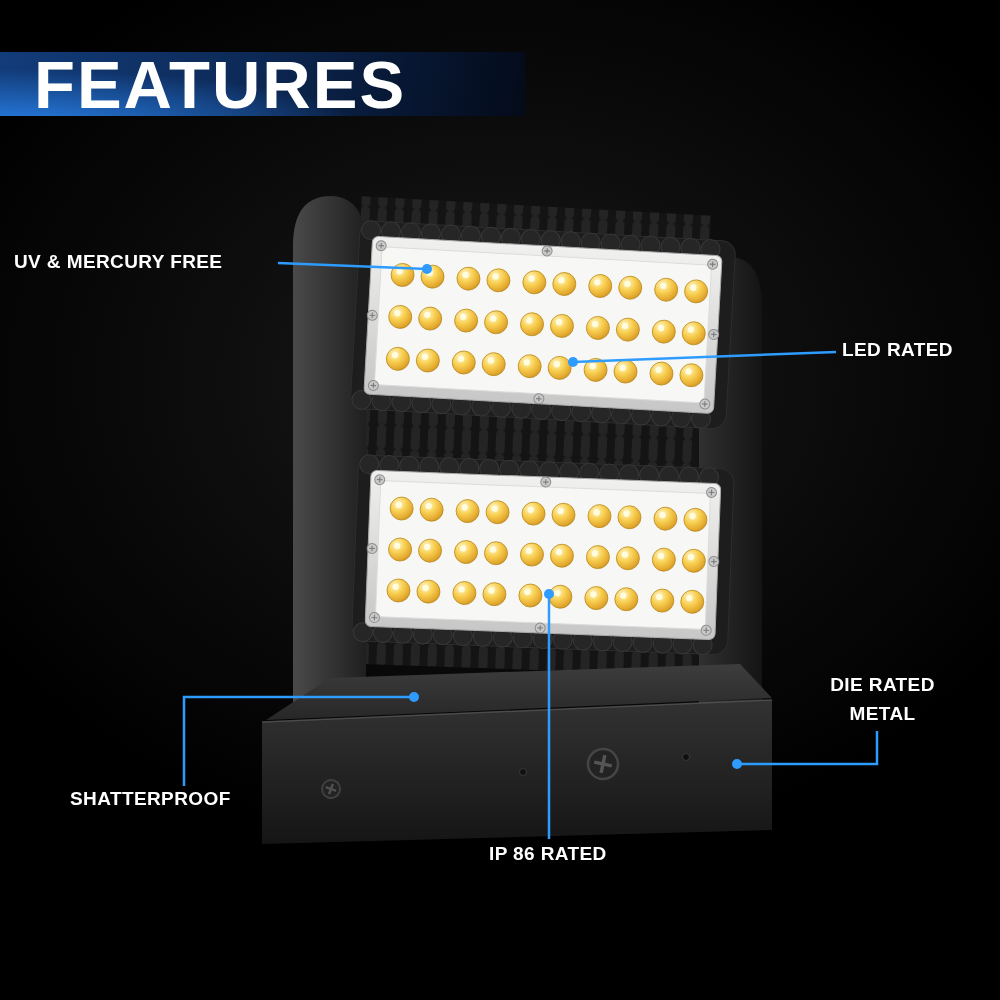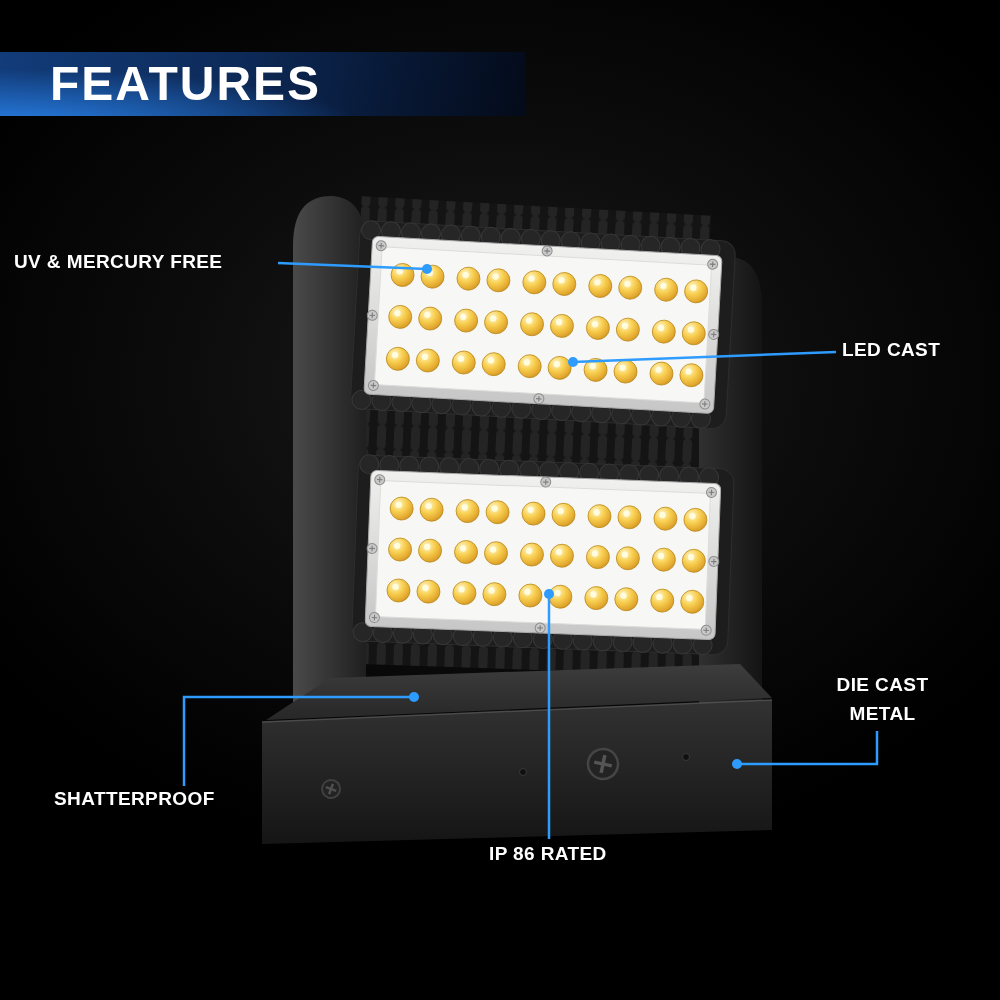--- a/index.html
+++ b/index.html
@@ -9,21 +9,21 @@
     font-family:"Liberation Sans", sans-serif;
   }
   .banner{
     position:absolute;left:0;top:52px;width:525px;height:64px;
     display:flex;align-items:center;padding-left:34px;box-sizing:border-box;
     background:
       radial-gradient(140% 190% at 2% 118%, rgba(41,132,238,.95) 0%, rgba(41,132,238,0) 48%),
       linear-gradient(100deg, #123c7a 0%, #0d2a58 45%, #071631 78%, #040b1a 100%);
   }
   .banner h1{
-    margin:16px;color:#fff;font-size:48px;font-weight:bold;letter-spacing:2px;line-height:1;
+    margin:0;color:#fff;font-size:67px;font-weight:bold;letter-spacing:2px;line-height:1;
   }
   .product-svg{position:absolute;left:0;top:0;width:1000px;height:1000px;}
   .callout-label{
     position:absolute;color:#ffffff;font-weight:bold;font-size:19px;letter-spacing:.4px;white-space:nowrap;
   }
   .callout-label.multiline{white-space:normal;text-align:center;line-height:1.5;}
 </style>
 </head>
 <body>
 
@@ -383,18 +383,18 @@
         <circle cx="414" cy="697" r="5" fill="#2E9BFF" stroke="none"></circle>
       </g>
       <g>
         <line x1="549" y1="594" x2="549" y2="839"></line>
         <circle cx="549" cy="594" r="5" fill="#2E9BFF" stroke="none"></circle>
       </g>
     </g>
   </svg>
 
   <div class="callout-label" style="left:14px;top:251px;">UV &amp; MERCURY FREE</div>
-  <div class="callout-label" style="left:842px;top:339px;">LED CAST</div>
-  <div class="callout-label multiline" style="left:810px;top:671px;width:145px;">DIE CAST METAL</div>
-  <div class="callout-label" style="left:54px;top:788px;">SHATTERPROOF</div>
+  <div class="callout-label" style="left:842px;top:339px;">LED RATED</div>
+  <div class="callout-label multiline" style="left:810px;top:671px;width:145px;">DIE RATED METAL</div>
+  <div class="callout-label" style="left:70px;top:788px;">SHATTERPROOF</div>
   <div class="callout-label" style="left:489px;top:843px;">IP 86 RATED</div>
 
 </div>
 
 </body></html>

